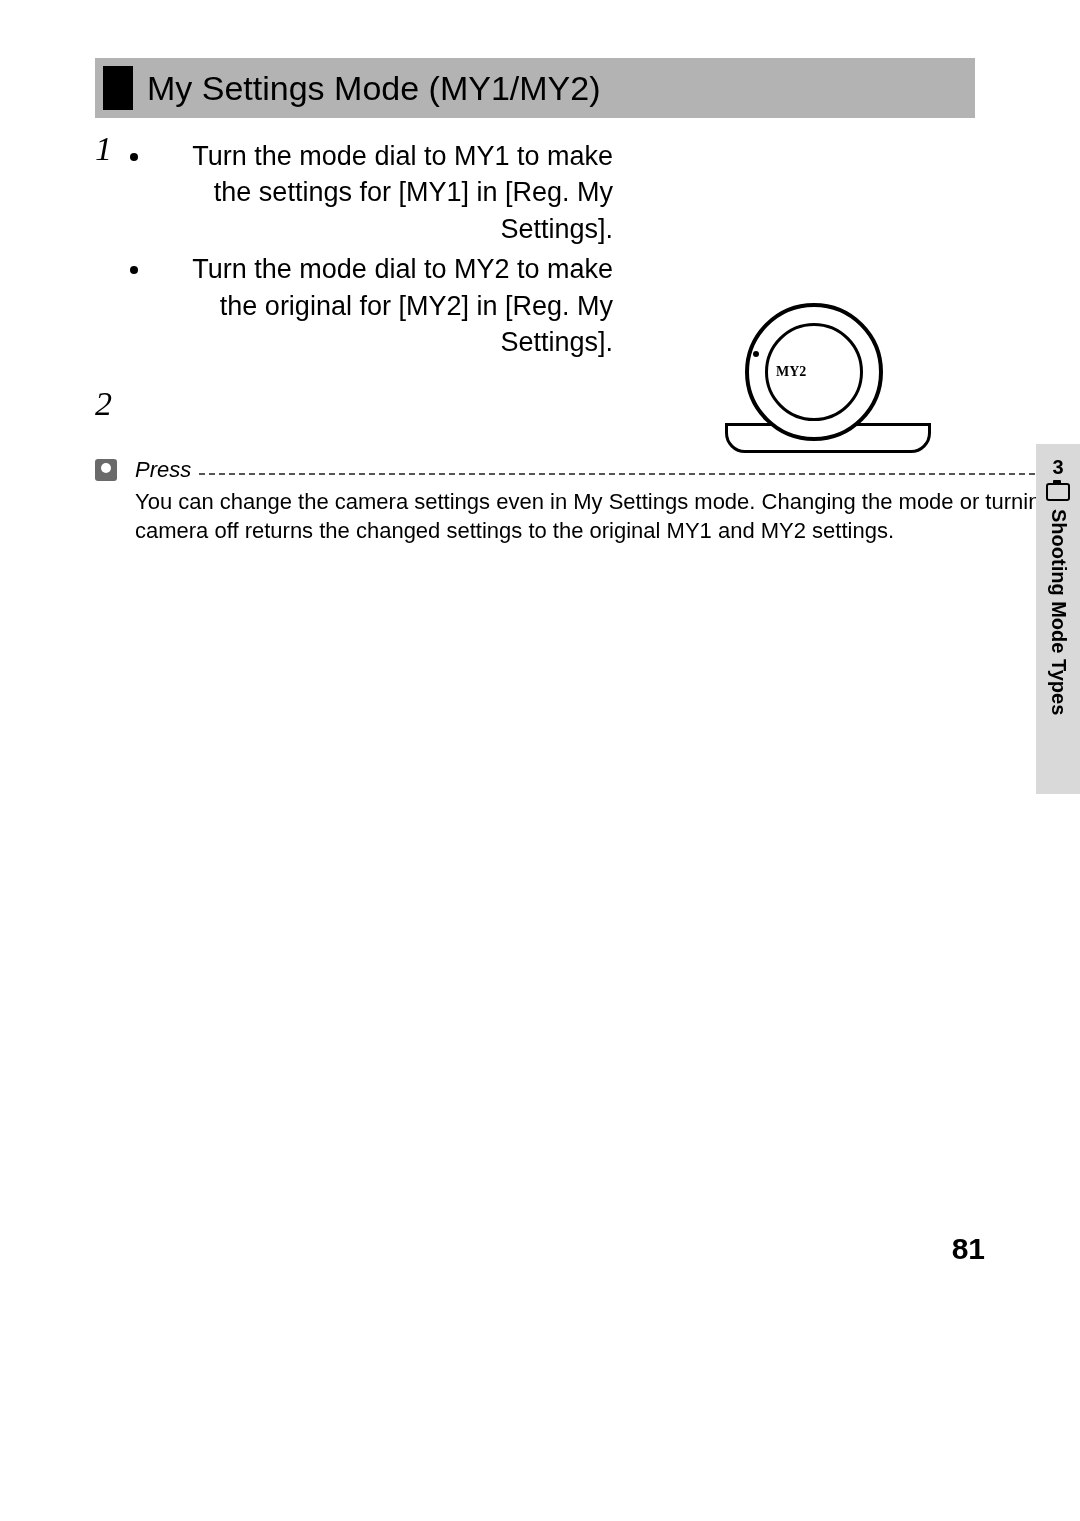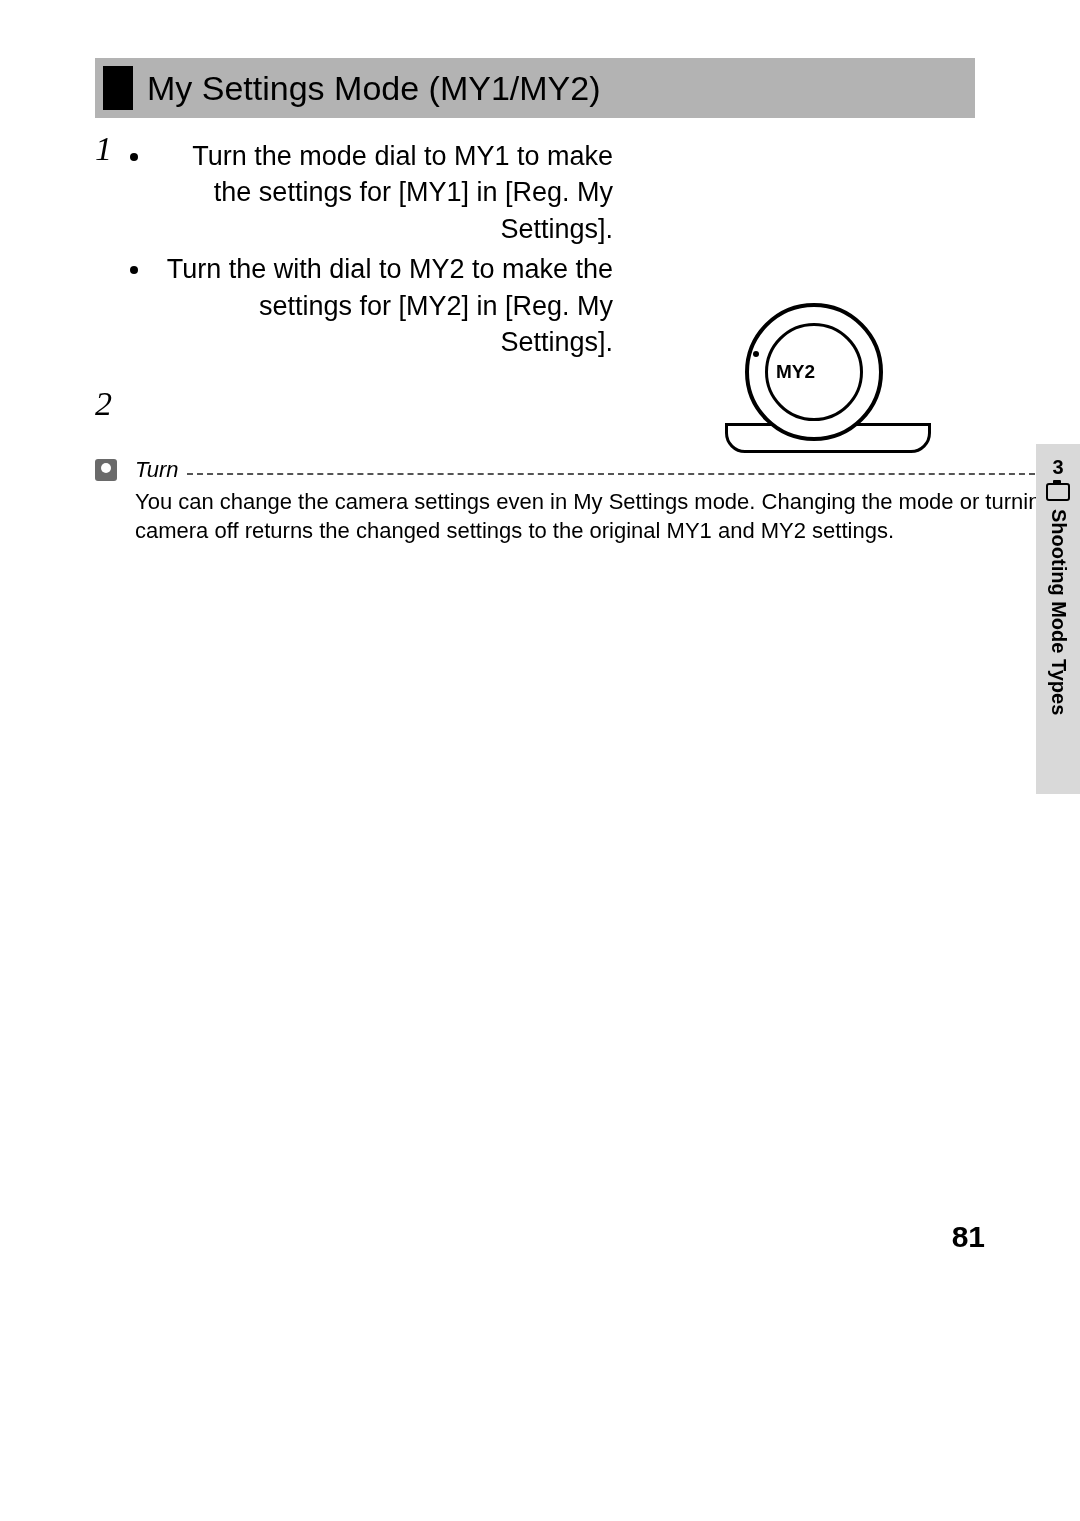--- a/index.html
+++ b/index.html
@@ -104,22 +104,23 @@
     height: 98px;
     border: 3px solid #000;
     border-radius: 50%;
     display: flex;
     align-items: center;
     justify-content: flex-start;
     padding-left: 8px;
     box-sizing: border-box;
   }
   .dial-text {
-    font-size: 19px;
-    font-weight: bold;
+    font-size: 14px;
+    font-weight: bold;
+    font-family: Liberation Serif, serif;
   }
   .dial-dot {
     position: absolute;
     left: 4px;
     top: 44px;
     width: 6px;
     height: 6px;
     background: #000;
     border-radius: 50%;
   }
@@ -221,21 +222,21 @@
   .side-text {
     writing-mode: vertical-rl;
     text-orientation: mixed;
     font-size: 20px;
     font-weight: bold;
     font-family: Arial, sans-serif;
   }
   .page-num {
     position: absolute;
     right: 95px;
-    bottom: 72px;
+    bottom: 60px;
     font-size: 30px;
     font-weight: bold;
   }
 </style>
 </head>
 <body>
 
 <div class="page">
 
   <div class="content">
@@ -246,21 +247,21 @@
     </div>
 
 
     <div class="steps">
 
       <div class="step-row">
         <div class="step-num">1</div>
         <div class="step-body">
           <ul class="bullets">
             <li>Turn the mode dial to MY1 to make the settings for [MY1] in [Reg. My Settings].</li>
-            <li>Turn the with dial to MY2 to make the settings for [MY2] in [Reg. My Settings].</li>
+            <li>Turn the mode dial to MY2 to make the original for [MY2] in [Reg. My Settings].</li>
           </ul>
         </div>
       </div>
 
       <div class="step-row">
         <div class="step-num">2</div>
       </div>
 
     </div>
 
@@ -272,21 +273,21 @@
           <span class="dial-text">MY2</span>
         </div>
       </div>
     </div>
 
     <div class="note-sec">
       <div class="note-head">
         <div class="note-icon-wrap">
           <div class="note-icon"></div>
         </div>
-        <span class="note-label">Turn</span>
+        <span class="note-label">Press</span>
         <div class="note-dash"></div>
       </div>
       <div class="note-body">You can change the camera settings even in My Settings mode. Changing the mode or turning the camera off returns the changed settings to the original MY1 and MY2 settings.</div>
     </div>
 
   </div>
 
   <div class="side-tab">
     <div class="side-num">3</div>
     <div class="side-camera"></div>

